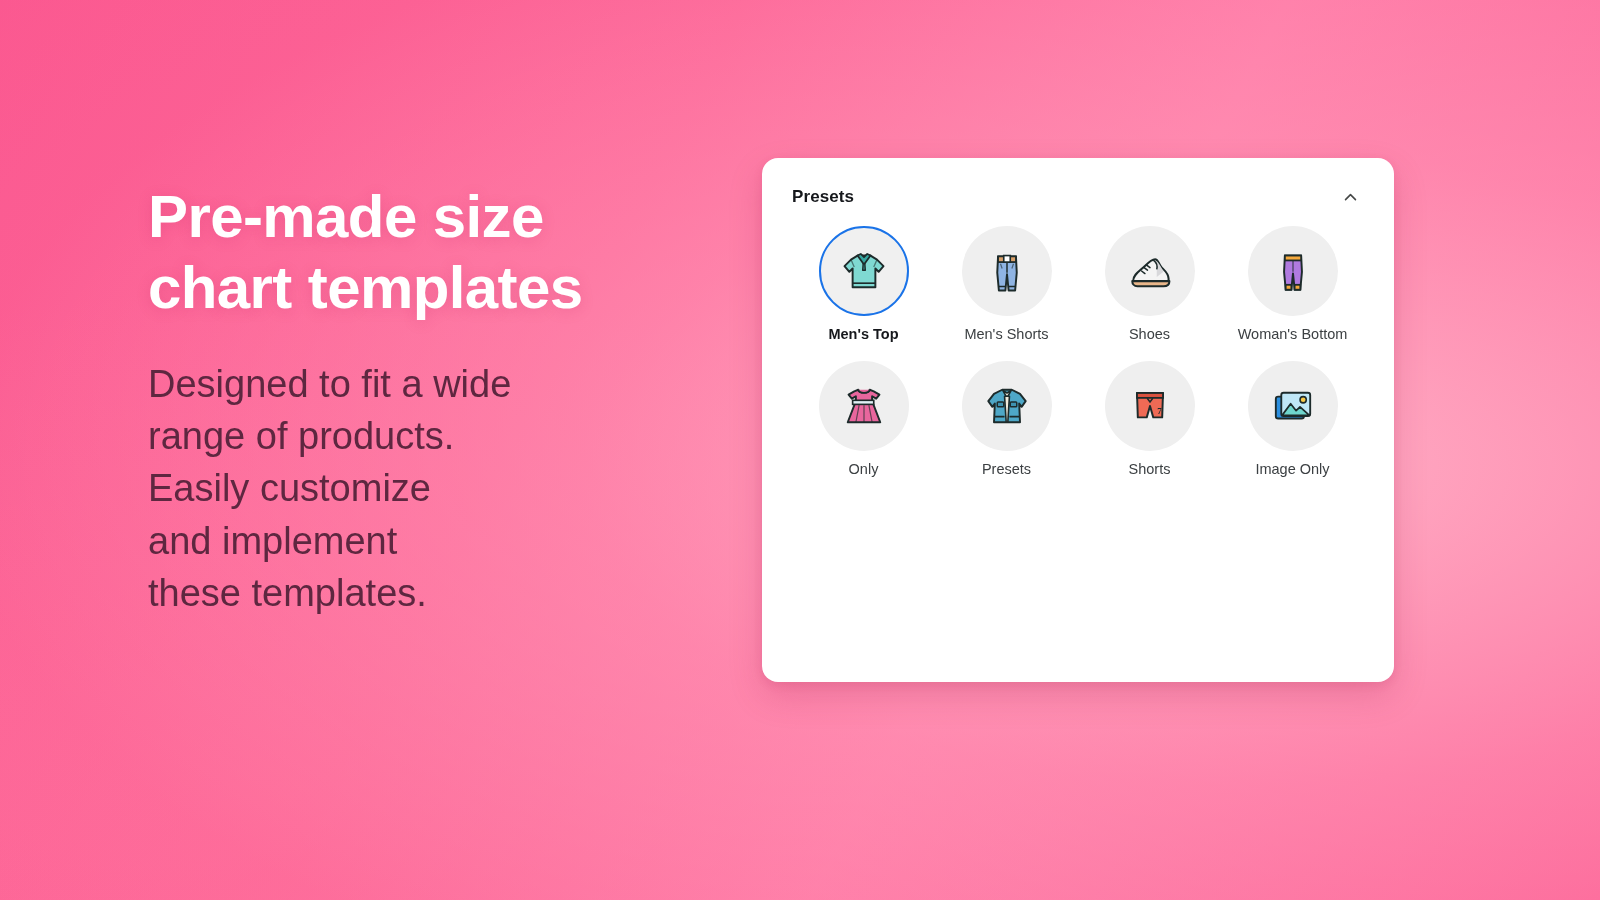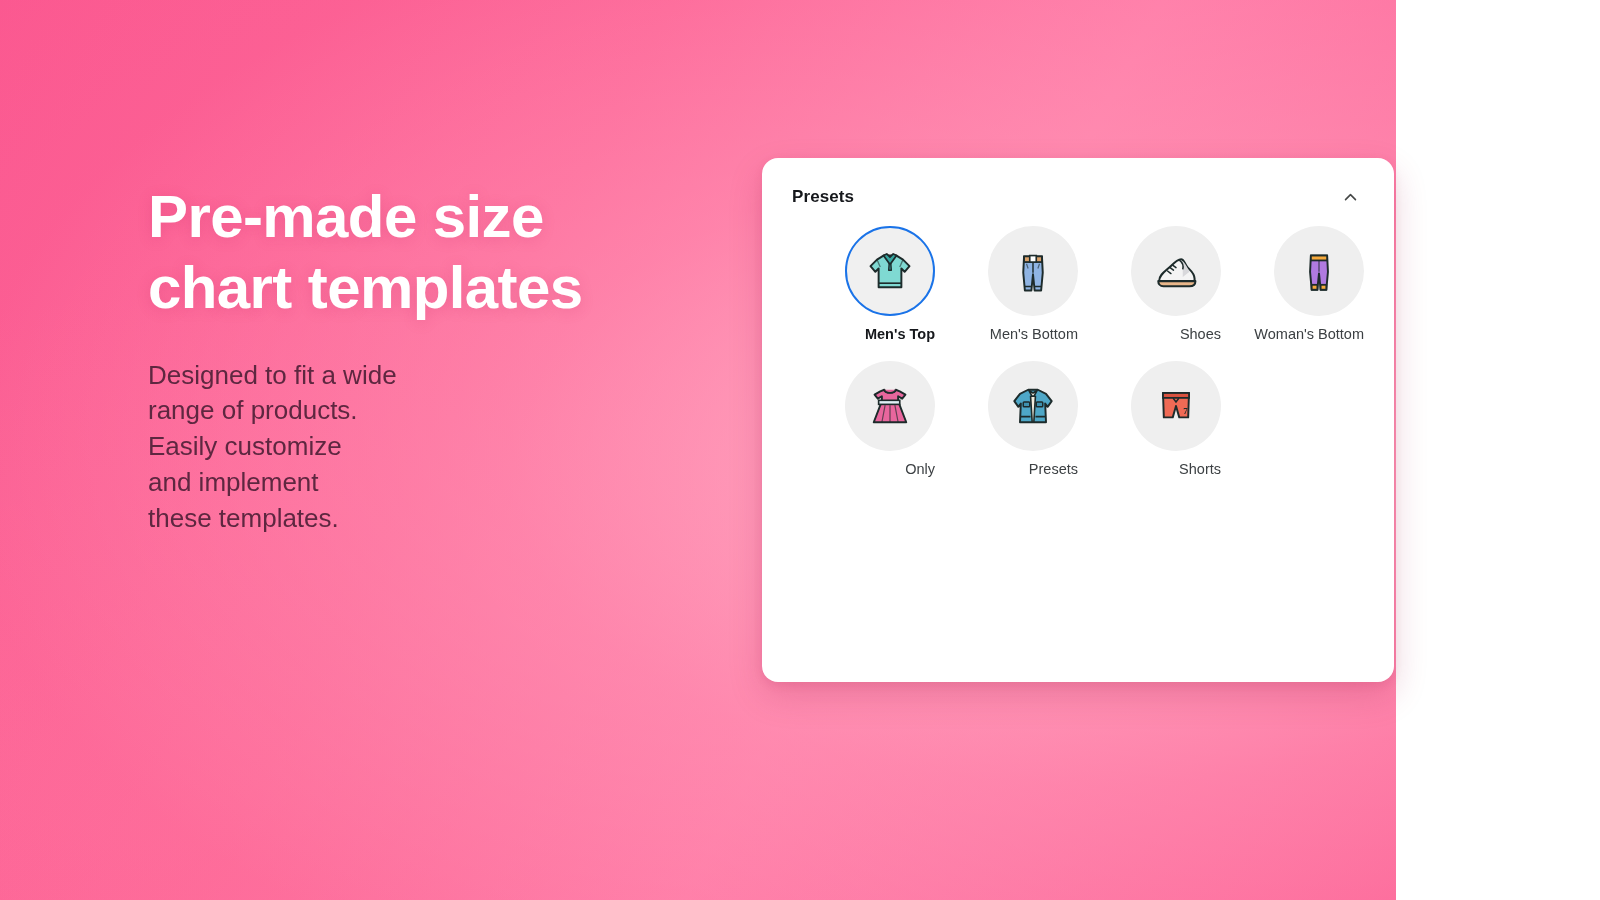--- a/index.html
+++ b/index.html
@@ -6,21 +6,21 @@
 
   html, body {
     width: 1600px;
     height: 900px;
     overflow: hidden;
     font-family: "Liberation Sans", sans-serif;
   }
 
   #stage {
     position: relative;
-    width: 1396px;
+    width: 1600px;
     height: 900px;
     background:
       radial-gradient(ellipse 130% 110% at 78% 52%, rgba(255,176,198,0.95) 0%, rgba(255,150,182,0.55) 32%, rgba(255,110,155,0.12) 62%, rgba(255,90,142,0) 80%),
       radial-gradient(ellipse 90% 80% at 18% 88%, rgba(255,120,160,0.45) 0%, rgba(252,95,148,0) 70%),
       linear-gradient(118deg, #fb5890 0%, #fd6597 36%, #ff7ba8 62%, #fc5f94 100%);
   }
 
   
   .copy {
     position: absolute;
@@ -32,21 +32,21 @@
     font-size: 60px;
     font-weight: 700;
     line-height: 1.18;
     color: #ffffff;
     letter-spacing: -0.6px;
     text-shadow: 0 2px 14px rgba(190,40,95,0.22);
     white-space: pre-line;
   }
   .subcopy {
     margin-top: 34px;
-    font-size: 26px;
+    font-size: 38px;
     line-height: 1.38;
     color: #5e2740;
     font-weight: 400;
     white-space: pre-line;
   }
 
   
   .card {
     position: absolute;
     left: 762px;
@@ -83,21 +83,21 @@
   .grid {
     display: grid;
     grid-template-columns: repeat(4, 1fr);
     row-gap: 19px;
     column-gap: 0px;
     margin-top: 4px;
   }
   .preset {
     display: flex;
     flex-direction: column;
-    align-items: flex-end;
+    align-items: center;
     cursor: pointer;
     user-select: none;
   }
   .swatch {
     width: 90px; height: 90px;
     border-radius: 50%;
     background: #efefef;
     border: 2px solid transparent;
     display: flex; align-items: center; justify-content: center;
   }
@@ -168,21 +168,21 @@
             <svg width="52" height="52" viewBox="0 0 64 64">
               <path d="M21 14 L43 14 L44 34 L42 56 L34 56 L32 36 L30 56 L22 56 L20 34 Z" fill="#8fb4e3" stroke="#1d2b2b" stroke-width="2.4" stroke-linejoin="round"></path>
               <rect x="21" y="14" width="22" height="7" fill="#d9a06a" stroke="#1d2b2b" stroke-width="2.2"></rect>
               <rect x="28" y="13" width="8" height="8" fill="#ffffff" stroke="#1d2b2b" stroke-width="2"></rect>
               <path d="M32 21 L32 34" stroke="#1d2b2b" stroke-width="1.8"></path>
               <path d="M22 51 L30 51 M34 51 L42 51" stroke="#1d2b2b" stroke-width="2"></path>
               <path d="M24 23 L26 29 M40 23 L38 29" stroke="#1d2b2b" stroke-width="1.5" opacity="0.6"></path>
             </svg>
           </span>
         </div>
-        <div class="plabel">Men's Bottom</div>
+        <div class="plabel">Men's Shorts</div>
       </div>
 
 
       <div class="preset">
         <div class="swatch">
           <span>
             <svg width="54" height="54" viewBox="0 0 64 64">
               <path d="M12 44 C12 36 20 32 26 26 C30 22 34 18 38 18 C42 18 42 24 46 28 C50 32 54 35 54 41
                        L54 44 Z" fill="#f4f4f4" stroke="#1d2b2b" stroke-width="2.4" stroke-linejoin="round"></path>
               <path d="M40 20 C44 24 46 29 48 33 L40 39 Z" fill="#d8d8db" stroke="none"></path>
@@ -249,17 +249,30 @@
               <path d="M16 16 L48 16 L47 46 L36 46 L32 32 L28 46 L17 46 Z" fill="#ef6a55" stroke="#1d2b2b" stroke-width="2.4" stroke-linejoin="round"></path>
               <rect x="16" y="16" width="32" height="6" fill="#d9523f" stroke="#1d2b2b" stroke-width="2.2"></rect>
               <path d="M29 23 L32 27 L35 23" fill="none" stroke="#1d2b2b" stroke-width="1.8" stroke-linecap="round"></path>
               <text x="41" y="42" font-family="'Liberation Serif', serif" font-size="11" font-weight="700" fill="#1d2b2b">7</text>
             </svg>
           </span>
         </div>
         <div class="plabel">Shorts</div>
       </div>
 
+      <div class="preset">
+        <div class="swatch">
+          <span>
+            <svg width="50" height="50" viewBox="0 0 64 64">
+              <rect x="10" y="20" width="36" height="28" rx="3" fill="#2b8fe0" stroke="#1d2b2b" stroke-width="2.4"></rect>
+              <rect x="17" y="15" width="37" height="30" rx="3" fill="#bfe7f7" stroke="#1d2b2b" stroke-width="2.4"></rect>
+              <circle cx="45" cy="24" r="4" fill="#f7c948" stroke="#1d2b2b" stroke-width="2"></circle>
+              <path d="M18 44 L29 29 L36 38 L41 33 L53 44 Z" fill="#6fd6cd" stroke="#1d2b2b" stroke-width="2.2" stroke-linejoin="round"></path>
+            </svg>
+          </span>
+        </div>
+        <div class="plabel">Image Only</div>
+      </div>
 
 
     </div>
   </div>
 </div>
 
 </body></html>

